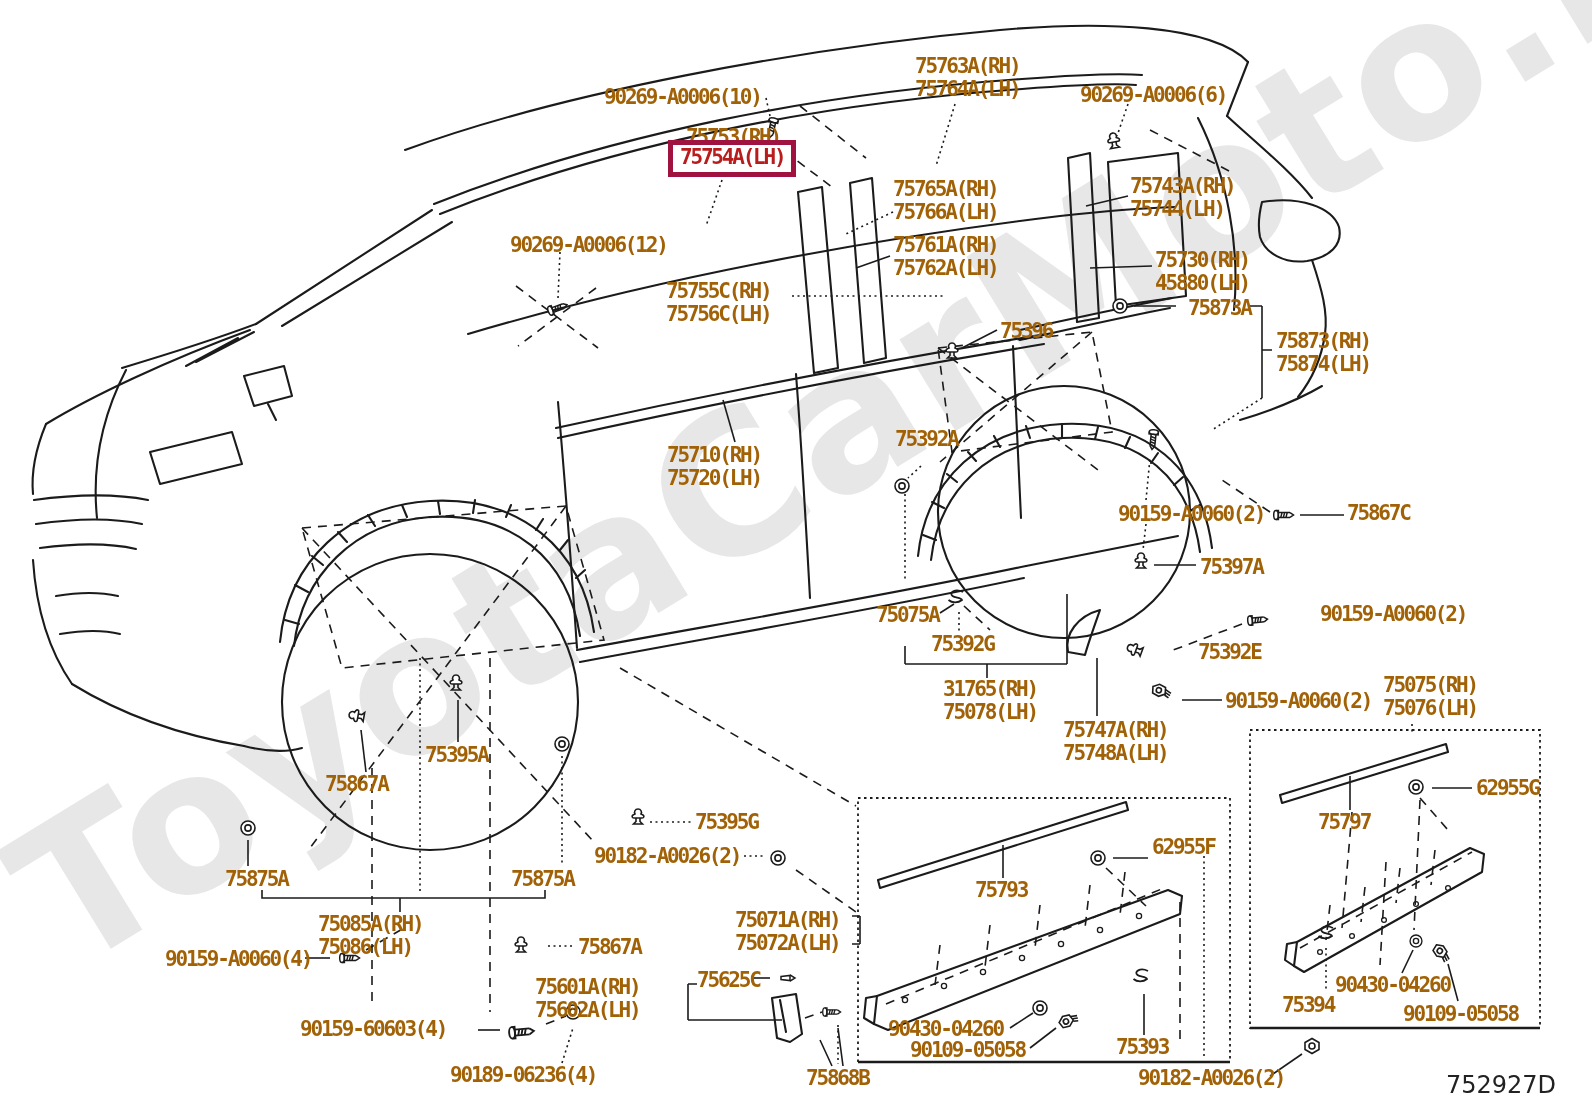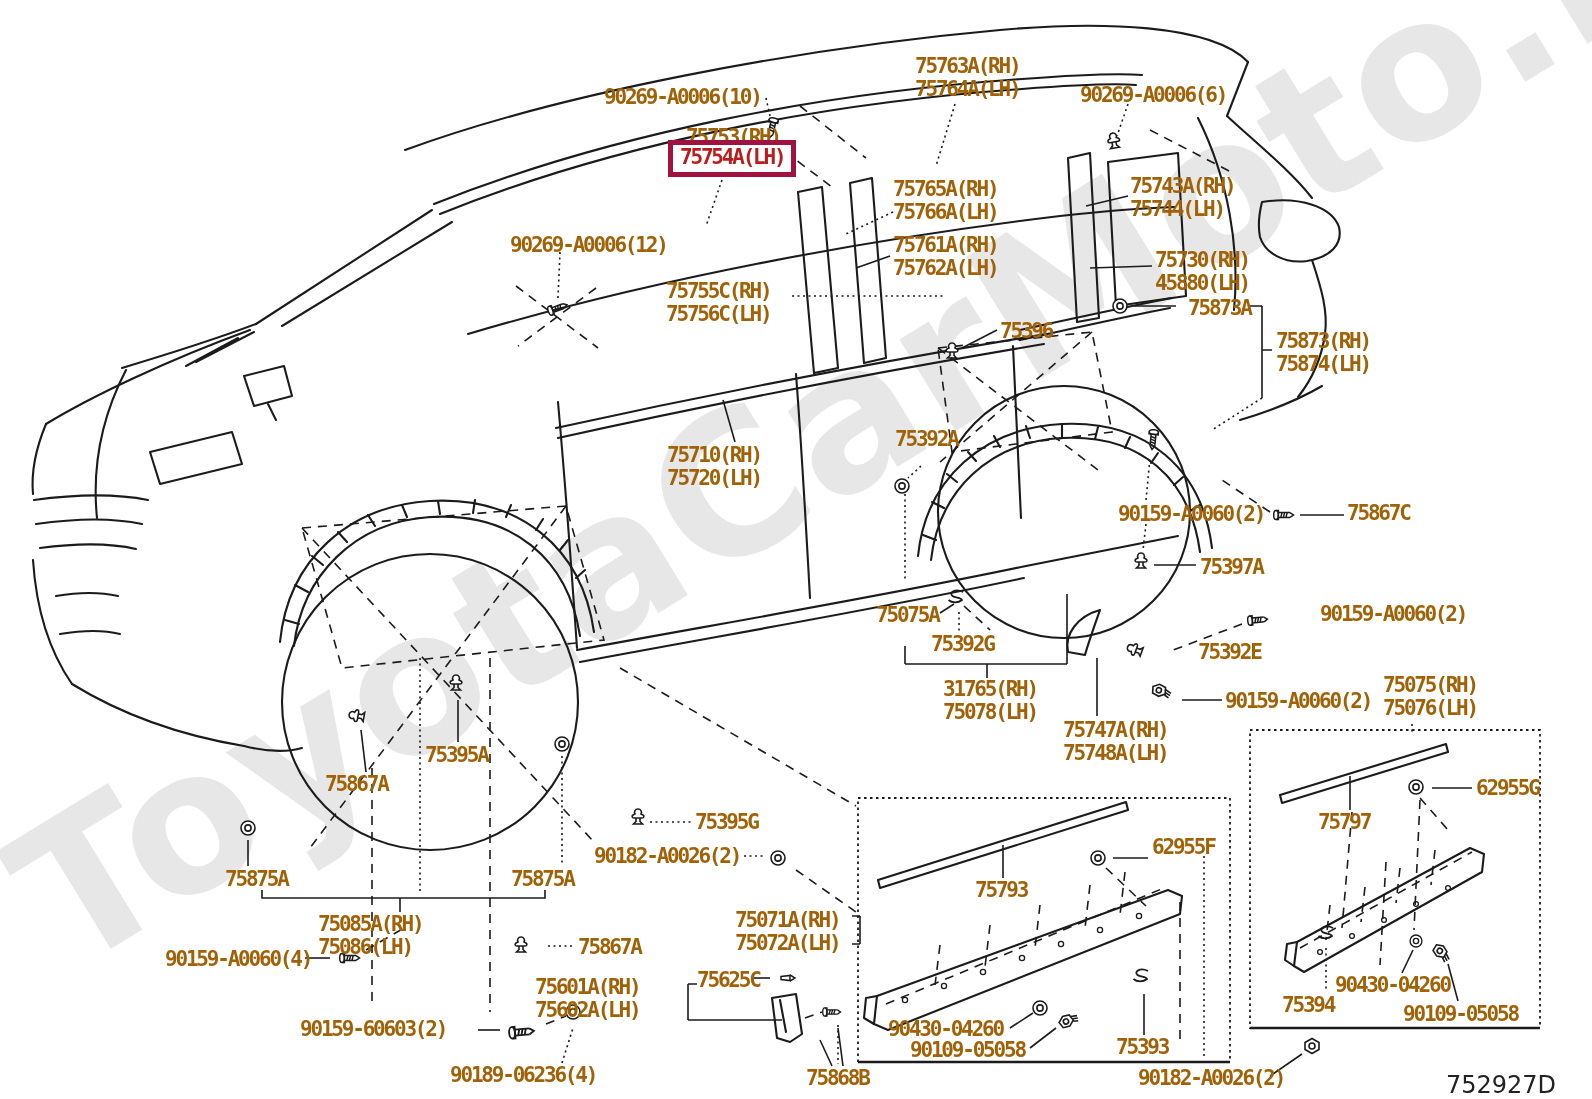--- a/index.html
+++ b/index.html
@@ -353,21 +353,21 @@
     <span class="ln">75085A(RH)</span>
     <span class="ln">75086(LH)</span>
   </div>
   <div class="pl" style="left:165px;top:948px">90159-A0060(4)</div>
   <div class="pl" style="left:578px;top:936px">75867A</div>
   <div class="pl" style="left:535px;top:976px">
     <span class="ln">75601A(RH)</span>
     <span class="ln">75602A(LH)</span>
   </div>
   <div class="pl" style="left:697px;top:969px">75625C</div>
-  <div class="pl" style="left:300px;top:1018px">90159-60603(2)</div>
+  <div class="pl" style="left:300px;top:1018px">90159-60603(4)</div>
   <div class="pl" style="left:450px;top:1064px">90189-06236(4)</div>
   <div class="pl" style="left:806px;top:1067px">75868B</div>
   <div class="pl" style="left:735px;top:909px">
     <span class="ln">75071A(RH)</span>
     <span class="ln">75072A(LH)</span>
   </div>
   <div class="pl" style="left:975px;top:879px">75793</div>
   <div class="pl" style="left:1152px;top:836px">62955F</div>
   <div class="pl" style="left:888px;top:1018px">90430-04260</div>
   <div class="pl" style="left:910px;top:1039px">90109-05058</div>

